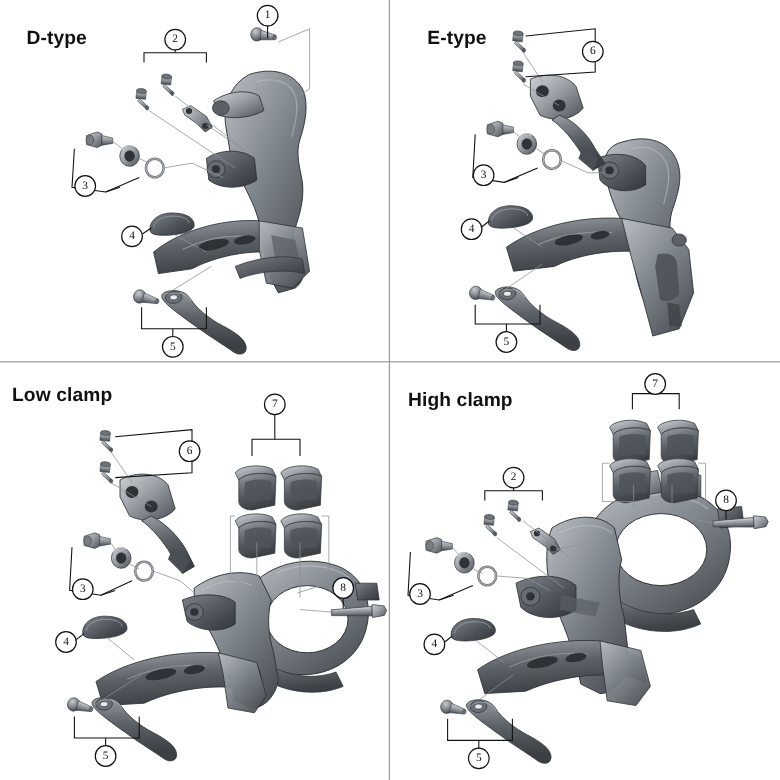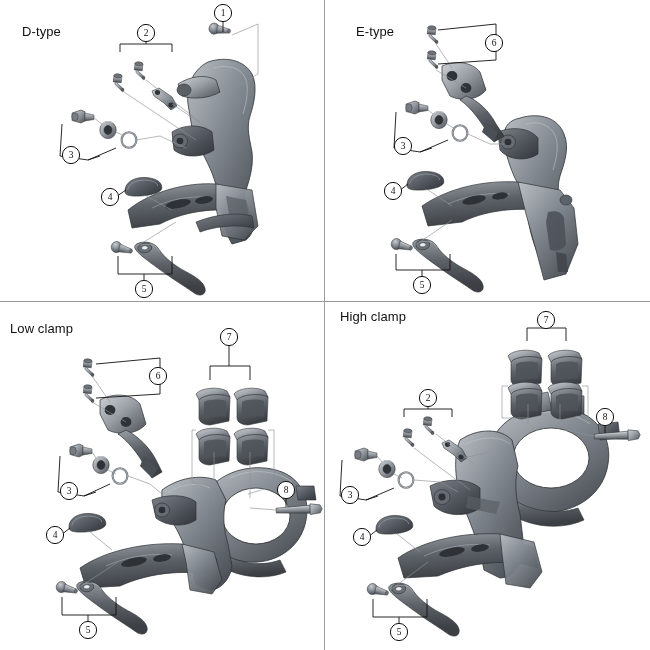--- a/index.html
+++ b/index.html
@@ -10,22 +10,22 @@
     overflow:hidden;
   }
   #sheet{position:relative;width:650px;height:650px;background:#fff;}
 
   
   .divider-v,.divider-h{position:absolute;background:#9a9a9a;}
   .divider-v{left:324px;top:0;width:1px;height:650px;}
   .divider-h{left:0;top:301px;width:650px;height:1px;}
   .panel-title{
     position:absolute;
-    font-size:13px;
-    font-weight:normal;
+    font-size:16px;
+    font-weight:bold;
     letter-spacing:.1px;
     color:#111;
     white-space:nowrap;
   }
 
   
   svg.art{position:absolute;left:0;top:0;width:650px;height:650px;overflow:visible;}
 
   .callout-txt{
     font-family:"Liberation Serif", serif;
@@ -43,21 +43,21 @@
 <body>
 
 <div id="sheet">
 
   <div class="divider-v"></div>
   <div class="divider-h"></div>
 
   <div class="panel-title" style="left:22px;top:24px;">D-type</div>
   <div class="panel-title" style="left:356px;top:24px;">E-type</div>
   <div class="panel-title" style="left:10px;top:321px;">Low clamp</div>
-  <div class="panel-title" style="left:340px;top:309px;text-align:center;">High clamp</div>
+  <div class="panel-title" style="left:340px;top:325px;text-align:center;">High clamp</div>
 
   <svg class="art" viewBox="0 0 650 650">
     <defs>
       <linearGradient id="gMet" x1="0" y1="0" x2="1" y2="1">
         <stop offset="0%" stop-color="#cdd1d5"></stop>
           <stop offset="45%" stop-color="#9aa0a6"></stop>
         <stop offset="100%" stop-color="#4e5258"></stop>
       </linearGradient>
       <linearGradient id="gMetV" x1="0" y1="0" x2="0" y2="1">
         <stop offset="0%" stop-color="#c7cbcf"></stop>

